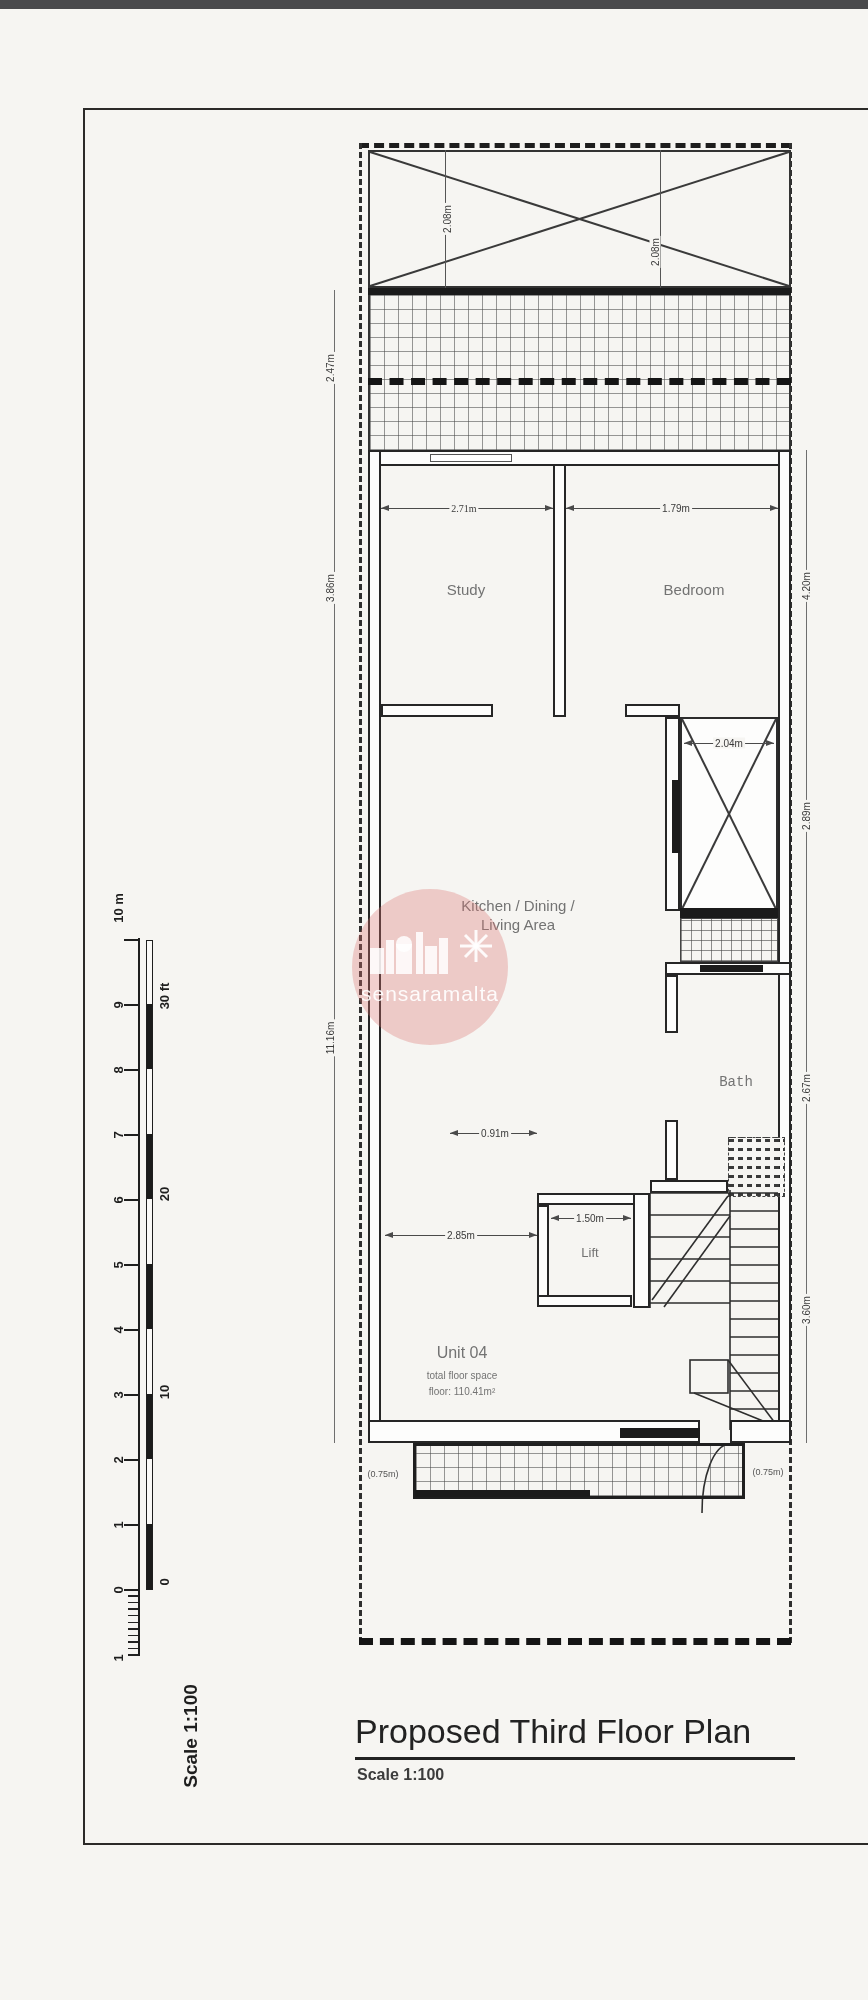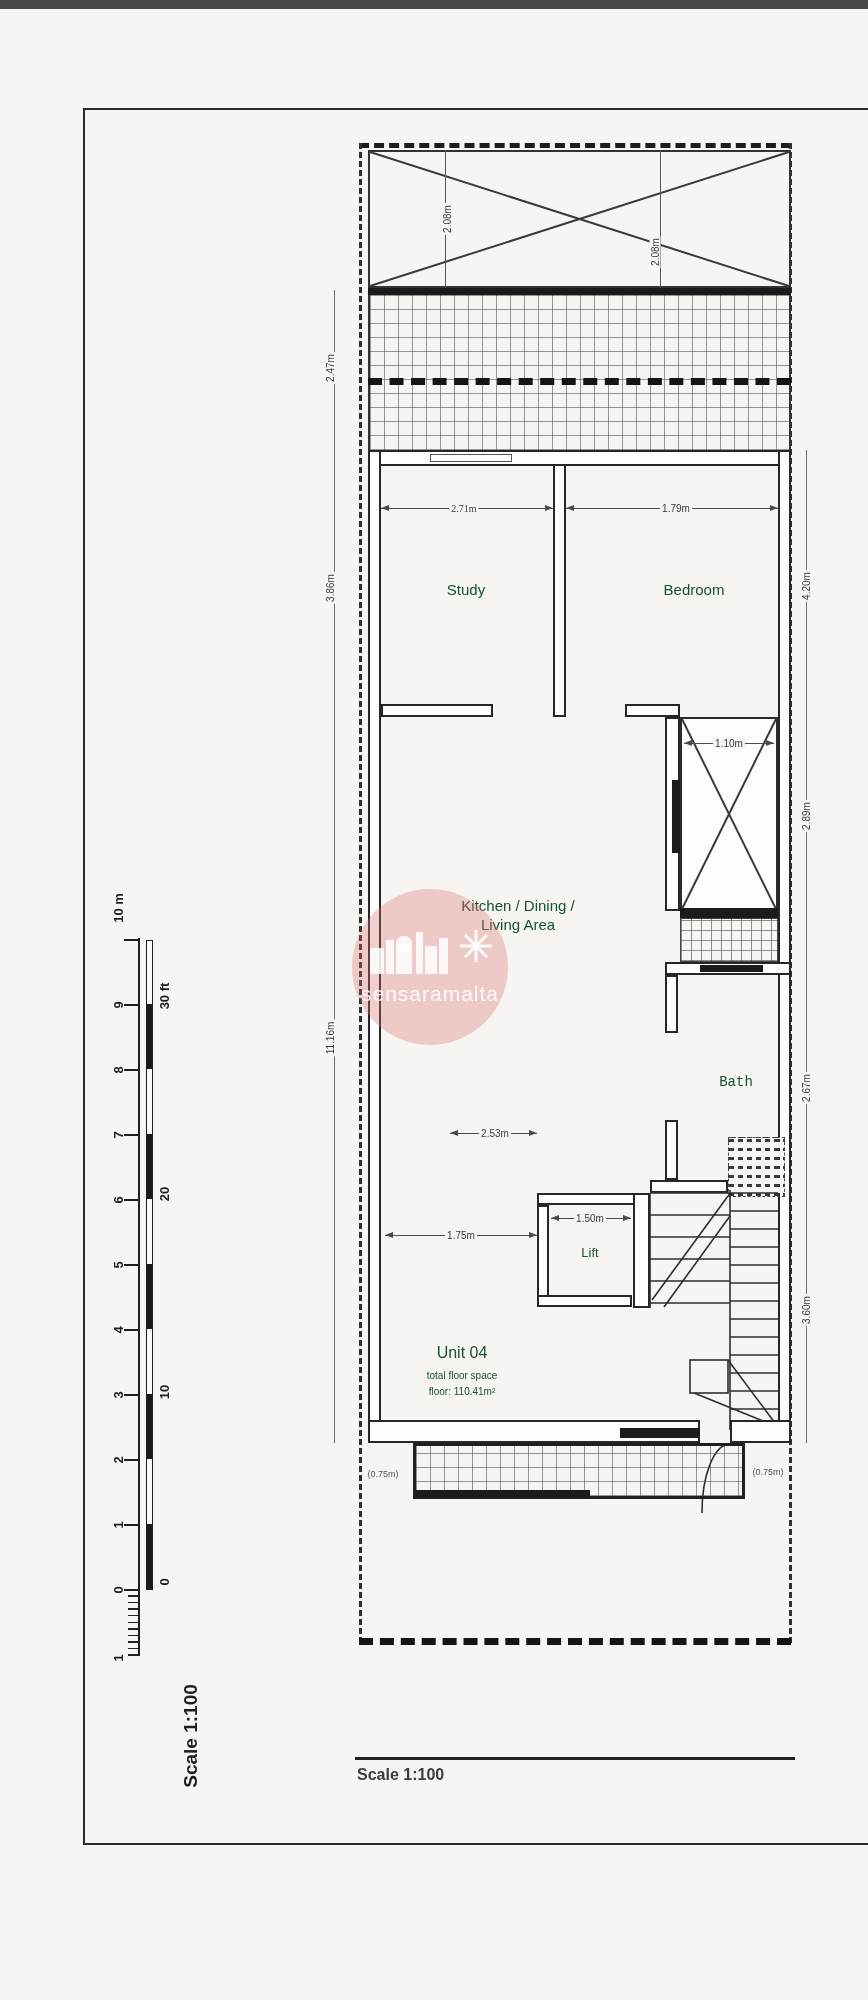--- a/index.html
+++ b/index.html
@@ -33,21 +33,21 @@
   
   .dim{position:absolute;height:0;border-top:1px solid #4a4a4a;}
   .dim::before,.dim::after{content:"";position:absolute;top:-4px;border-top:3.5px solid transparent;border-bottom:3.5px solid transparent;}
   .dim::before{left:0;border-right:8px solid #4a4a4a;}
   .dim::after{right:0;border-left:8px solid #4a4a4a;}
   .vchain{position:absolute;width:0;border-left:1px solid #6e6e6e;}
   .dimtext{position:absolute;font-size:10px;color:#3a3a3a;background:#f6f5f2;
            padding:0 2px;transform:translate(-50%,-50%);white-space:nowrap;}
   .rot{transform:translate(-50%,-50%) rotate(-90deg);}
   .tiny{font-size:9px;color:#555;}
-  .lbl{position:absolute;transform:translate(-50%,-50%);white-space:nowrap;color:#14532d;}
+  .lbl{position:absolute;transform:translate(-50%,-50%);white-space:nowrap;color:#737373;}
   
   .sbnum{position:absolute;font-size:13px;font-weight:bold;color:#1e1e1e;white-space:nowrap;}
   .sbtick{position:absolute;height:2px;background:#1e1e1e;}
   
   #wm-circle{position:absolute;left:352px;top:889px;width:156px;height:156px;border-radius:50%;
              background:rgba(219,115,112,0.33);}
   #wm-text{position:absolute;left:430px;top:994px;transform:translate(-50%,-50%);
            font-size:21px;letter-spacing:1px;color:rgba(255,255,255,0.92);}
   
   #title{position:absolute;left:355px;top:1712px;width:450px;font-size:34px;color:#222;}
@@ -92,21 +92,21 @@
   <div class="wall" style="left:553px;top:464px;width:13px;height:253px;"></div>
   <div class="wall" style="left:381px;top:704px;width:112px;height:13px;"></div>
   <div class="wall" style="left:625px;top:704px;width:55px;height:13px;"></div>
 
   <div class="abs" style="left:680px;top:717px;width:98px;height:194px;border:2px solid #2c2c2c;box-sizing:border-box;background:#fdfdfc;"></div>
   <svg class="abs" style="left:680px;top:717px;" width="98" height="194" viewBox="0 0 98 194">
     <line x1="2" y1="2" x2="96" y2="192" stroke="#3a3a3a" stroke-width="2"></line>
     <line x1="96" y1="2" x2="2" y2="192" stroke="#3a3a3a" stroke-width="2"></line>
   </svg>
   <div class="dim" style="left:684px;top:743px;width:90px;"></div>
-  <span class="dimtext" style="left:729px;top:743px;">1.10m</span>
+  <span class="dimtext" style="left:729px;top:743px;">2.04m</span>
   <div class="wall" style="left:665px;top:717px;width:15px;height:194px;"></div>
   <div class="bar" style="left:672px;top:780px;width:8px;height:73px;"></div>
   <div class="bar" style="left:680px;top:908px;width:98px;height:10px;"></div>
   <div class="abs grid10" style="left:680px;top:918px;width:98px;height:44px;"></div>
 
   <div class="wall" style="left:665px;top:962px;width:126px;height:13px;"></div>
   <div class="bar" style="left:700px;top:965px;width:63px;height:7px;"></div>
   <div class="wall" style="left:665px;top:975px;width:13px;height:58px;"></div>
   <div class="wall" style="left:665px;top:1120px;width:13px;height:60px;"></div>
   <div class="abs dotted" style="left:728px;top:1137px;width:57px;height:60px;"></div>
@@ -160,23 +160,23 @@
   <div class="abs grid14" style="left:413px;top:1443px;width:332px;height:56px;border:3px solid #1f1f1f;"></div>
   <div class="bar" style="left:415px;top:1490px;width:175px;height:7px;"></div>
   <span class="dimtext tiny" style="left:383px;top:1474px;">(0.75m)</span>
   <span class="dimtext tiny" style="left:768px;top:1472px;">(0.75m)</span>
 
   <div class="dim" style="left:381px;top:508px;width:172px;"></div>
   <span class="dimtext" style="left:464px;top:508px;font-family:Liberation Serif, serif;">2.71m</span>
   <div class="dim" style="left:566px;top:508px;width:212px;"></div>
   <span class="dimtext" style="left:676px;top:508px;">1.79m</span>
   <div class="dim" style="left:450px;top:1133px;width:87px;"></div>
-  <span class="dimtext" style="left:495px;top:1133px;">2.53m</span>
+  <span class="dimtext" style="left:495px;top:1133px;">0.91m</span>
   <div class="dim" style="left:385px;top:1235px;width:152px;"></div>
-  <span class="dimtext" style="left:461px;top:1235px;">1.75m</span>
+  <span class="dimtext" style="left:461px;top:1235px;">2.85m</span>
 
   <div class="vchain" style="left:334px;top:290px;height:1153px;"></div>
   <span class="dimtext rot" style="left:330px;top:368px;">2.47m</span>
   <span class="dimtext rot" style="left:330px;top:588px;">3.86m</span>
   <span class="dimtext rot" style="left:330px;top:1038px;">11.16m</span>
   <div class="vchain" style="left:806px;top:450px;height:993px;"></div>
   <span class="dimtext rot" style="left:806px;top:586px;">4.20m</span>
   <span class="dimtext rot" style="left:806px;top:816px;">2.89m</span>
   <span class="dimtext rot" style="left:806px;top:1088px;">2.67m</span>
   <span class="dimtext rot" style="left:806px;top:1310px;">3.60m</span>
@@ -240,16 +240,17 @@
     </g>
     <g stroke="rgba(255,255,255,0.9)" stroke-width="3" fill="none">
       <line x1="108" y1="12" x2="108" y2="44"></line>
       <line x1="92" y1="28" x2="124" y2="28"></line>
       <line x1="97" y1="17" x2="119" y2="39"></line>
       <line x1="119" y1="17" x2="97" y2="39"></line>
     </g>
   </svg>
   <span id="wm-text">sensaramalta</span>
 
+  <div id="title">Proposed Third Floor Plan</div>
   <div id="title-rule"></div>
   <div id="title-scale">Scale 1:100</div>
 
 </div>
 
 </body></html>

